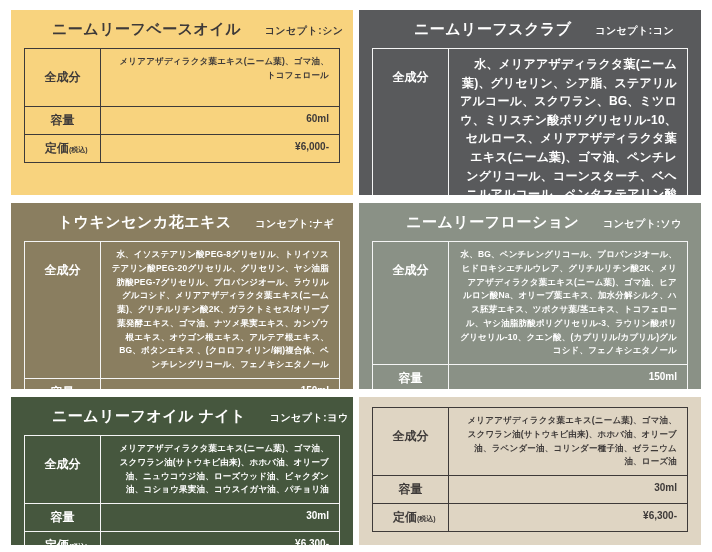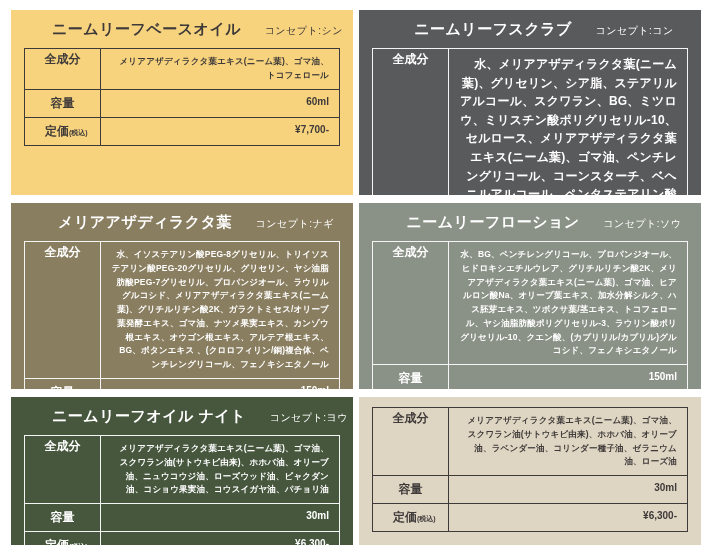--- a/index.html
+++ b/index.html
@@ -33,41 +33,41 @@
   .card-title {
     display: inline;
     font-size: 15px;
     font-weight: 700;
     letter-spacing: 0.5px;
     margin-left: 28px;
   }
   .card-concept {
     display: inline;
     font-size: 10px;
-    font-weight: 400;
+    font-weight: 700;
     margin-left: 19px;
     letter-spacing: 0.5px;
   }
 
   table.spec {
     width: 100%;
     border-collapse: collapse;
     table-layout: fixed;
   }
   .spec th, .spec td {
     border: 1px solid var(--bd);
     vertical-align: top;
     text-align: right;
   }
   .spec th {
     width: 76px;
     text-align: center;
     font-size: 12px;
     font-weight: 700;
-    padding: 2px 4px;
+    padding: 20px 4px;
     white-space: nowrap;
   }
   .spec td { padding: 6px 10px; }
 
   .ing {
     font-size: 8.5px;
     line-height: 1.62;
     font-weight: 600;
     letter-spacing: 0.2px;
   }
@@ -101,21 +101,21 @@
           <tr>
         <th>全成分</th>
         <td class="ing">メリアアザディラクタ葉エキス(ニーム葉)、ゴマ油、トコフェロール</td>
       </tr>
       <tr class="row-short">
         <th>容量</th>
         <td class="val">60ml</td>
       </tr>
       <tr class="row-short">
         <th><span>定価</span><span class="tax-note">(税込)</span></th>
-        <td class="val">¥7,700-</td>
+        <td class="val">¥6,000-</td>
       </tr>
     </tbody>
       </table>
   </article>
 
   <article class="card card--dense" style="--bg: #595A5C; --fg: #FFFFFF; --bd: #F5F5F5;">
     <header class="card-head">
       <h2 class="card-title">ニームリーフスクラブ</h2>
       <span class="card-concept">コンセプト:コン</span>
     </header>
@@ -129,21 +129,21 @@
         <th>容量</th>
         <td class="val">100g</td>
       </tr>
 
     </tbody>
       </table>
   </article>
 
   <article class="card" style="--bg: #8A7E60; --fg: #FFFFFF; --bd: #F5F5F5;">
     <header class="card-head">
-      <h2 class="card-title">メリアアザディラクタ葉</h2>
+      <h2 class="card-title">トウキンセンカ花エキス</h2>
       <span class="card-concept">コンセプト:ナギ</span>
     </header>
     <table class="spec">
       <tbody>
           <tr>
         <th>全成分</th>
         <td class="ing">水、イソステアリン酸PEG-8グリセリル、トリイソステアリン酸PEG-20グリセリル、グリセリン、ヤシ油脂肪酸PEG-7グリセリル、プロパンジオール、ラウリルグルコシド、メリアアザディラクタ葉エキス(ニーム葉)、グリチルリチン酸2K、ガラクトミセス/オリーブ葉発酵エキス、ゴマ油、ナツメ果実エキス、カンゾウ根エキス、オウゴン根エキス、アルテア根エキス、BG、ボタンエキス 、(クロロフィリン/銅)複合体、ペンチレングリコール、フェノキシエタノール</td>
       </tr>
       <tr class="row-short">
         <th>容量</th>

